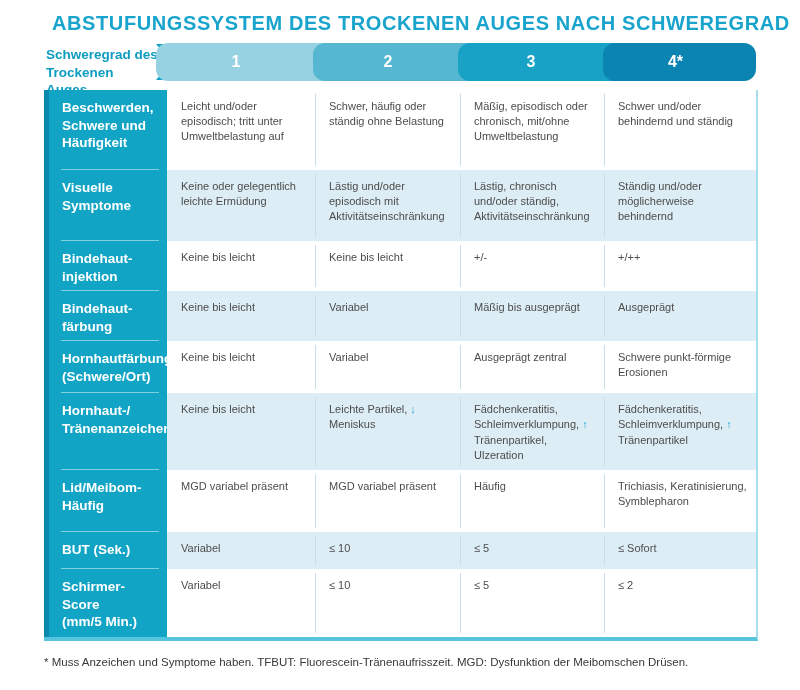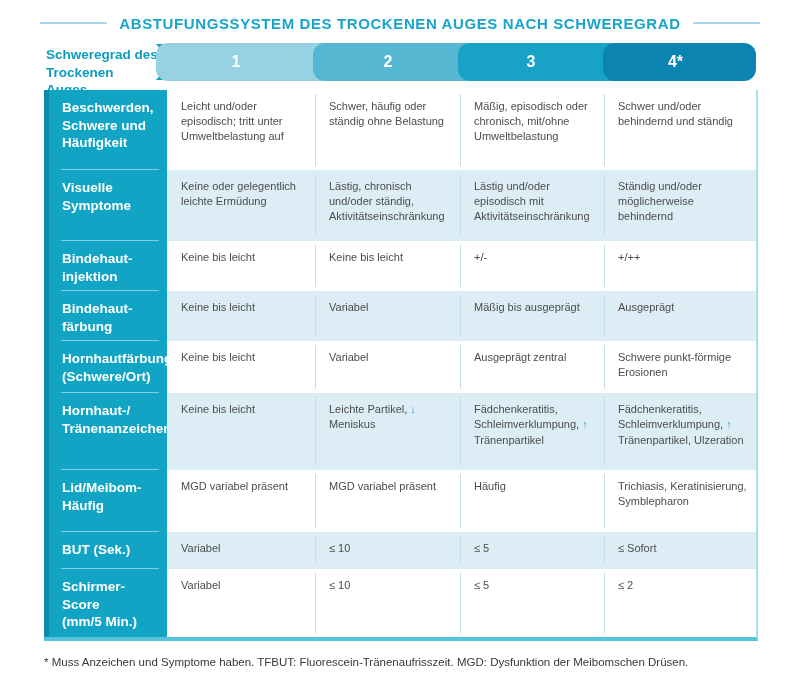--- a/index.html
+++ b/index.html
@@ -6,21 +6,21 @@
   .page{
     position:relative;width:800px;height:690px;overflow:hidden;background:#fff;
     font-family:"Liberation Sans","DejaVu Sans",sans-serif;box-sizing:border-box;
   }
   
   .title-row{
     display:flex;align-items:center;margin:12px 40px 0 40px;height:22px;
   }
   .title-rule{flex:1;height:2px;background:var(--title_rule,#a9d8e8);}
   .page-title{
-    margin:0 12px;font-size:15px;font-weight:600;letter-spacing:.6px;
+    margin:0 12px;font-size:20px;font-weight:600;letter-spacing:.6px;
     color:var(--accent,#18a4cc);white-space:nowrap;
   }
   
   .table-wrap{margin-left:44px;width:714px;}
   
   .header-row{position:relative;height:44px;margin-top:9px;}
   .corner-label{
     position:absolute;left:2px;top:3px;width:112px;
     font-size:13.5px;font-weight:bold;line-height:1.3;color:#0d9cc0;
     white-space:pre-line;
@@ -108,22 +108,22 @@
 Schwere und
 Häufigkeit</div>
       <div class="cell">Leicht und/oder episodisch; tritt unter Umweltbelastung auf</div>
       <div class="cell v">Schwer, häufig oder ständig ohne Belastung</div>
       <div class="cell v">Mäßig, episodisch oder chronisch, mit/ohne Umweltbelas­tung</div>
       <div class="cell v">Schwer und/oder behindernd und ständig</div>
 
       <div class="lbl sep" style="min-height:71px">Visuelle
 Symptome</div>
       <div class="cell alt">Keine oder gelegentlich leichte Ermüdung</div>
+      <div class="cell alt v">Lästig und/oder episodisch mit Aktivitätseinschrän­kung</div>
       <div class="cell alt v">Lästig, chronisch und/oder ständig, Aktivitätseinschrän­kung</div>
-      <div class="cell alt v">Lästig und/oder episodisch mit Aktivitätseinschrän­kung</div>
       <div class="cell alt v">Ständig und/oder möglicherweise behindernd</div>
 
       <div class="lbl sep" style="min-height:48px">Bindehaut-
 injektion</div>
       <div class="cell">Keine bis leicht</div>
       <div class="cell v">Keine bis leicht</div>
       <div class="cell v">+/-</div>
       <div class="cell v">+/++</div>
 
       <div class="lbl sep" style="min-height:45px">Bindehaut-
@@ -137,22 +137,22 @@
 (Schwere/Ort)</div>
       <div class="cell">Keine bis leicht</div>
       <div class="cell v">Variabel</div>
       <div class="cell v">Ausgeprägt zentral</div>
       <div class="cell v">Schwere punkt-förmige Erosionen</div>
 
       <div class="lbl sep" style="min-height:77px">Hornhaut-/
 Tränenanzeichen</div>
       <div class="cell alt">Keine bis leicht</div>
       <div class="cell alt v">Leichte Partikel, <span class="arrow">↓</span> Meniskus</div>
+      <div class="cell alt v">Fädchenkeratitis, Schleimverklumpung, <span class="arrow">↑</span> Tränenpartikel, Ulzeration</div>
       <div class="cell alt v">Fädchenkeratitis, Schleimverklumpung, <span class="arrow">↑</span> Tränenpartikel</div>
-      <div class="cell alt v">Fädchenkeratitis, Schleimverklumpung, <span class="arrow">↑</span> Tränenpartikel, Ulzeration</div>
 
       <div class="lbl sep" style="min-height:62px">Lid/Meibom-
 Häufig</div>
       <div class="cell">MGD variabel präsent</div>
       <div class="cell v">MGD variabel präsent</div>
       <div class="cell v">Häufig</div>
       <div class="cell v">Trichiasis, Keratinisierung, Symblepharon</div>
 
       <div class="lbl sep" style="min-height:37px">BUT (Sek.)</div>
       <div class="cell alt">Variabel</div>

